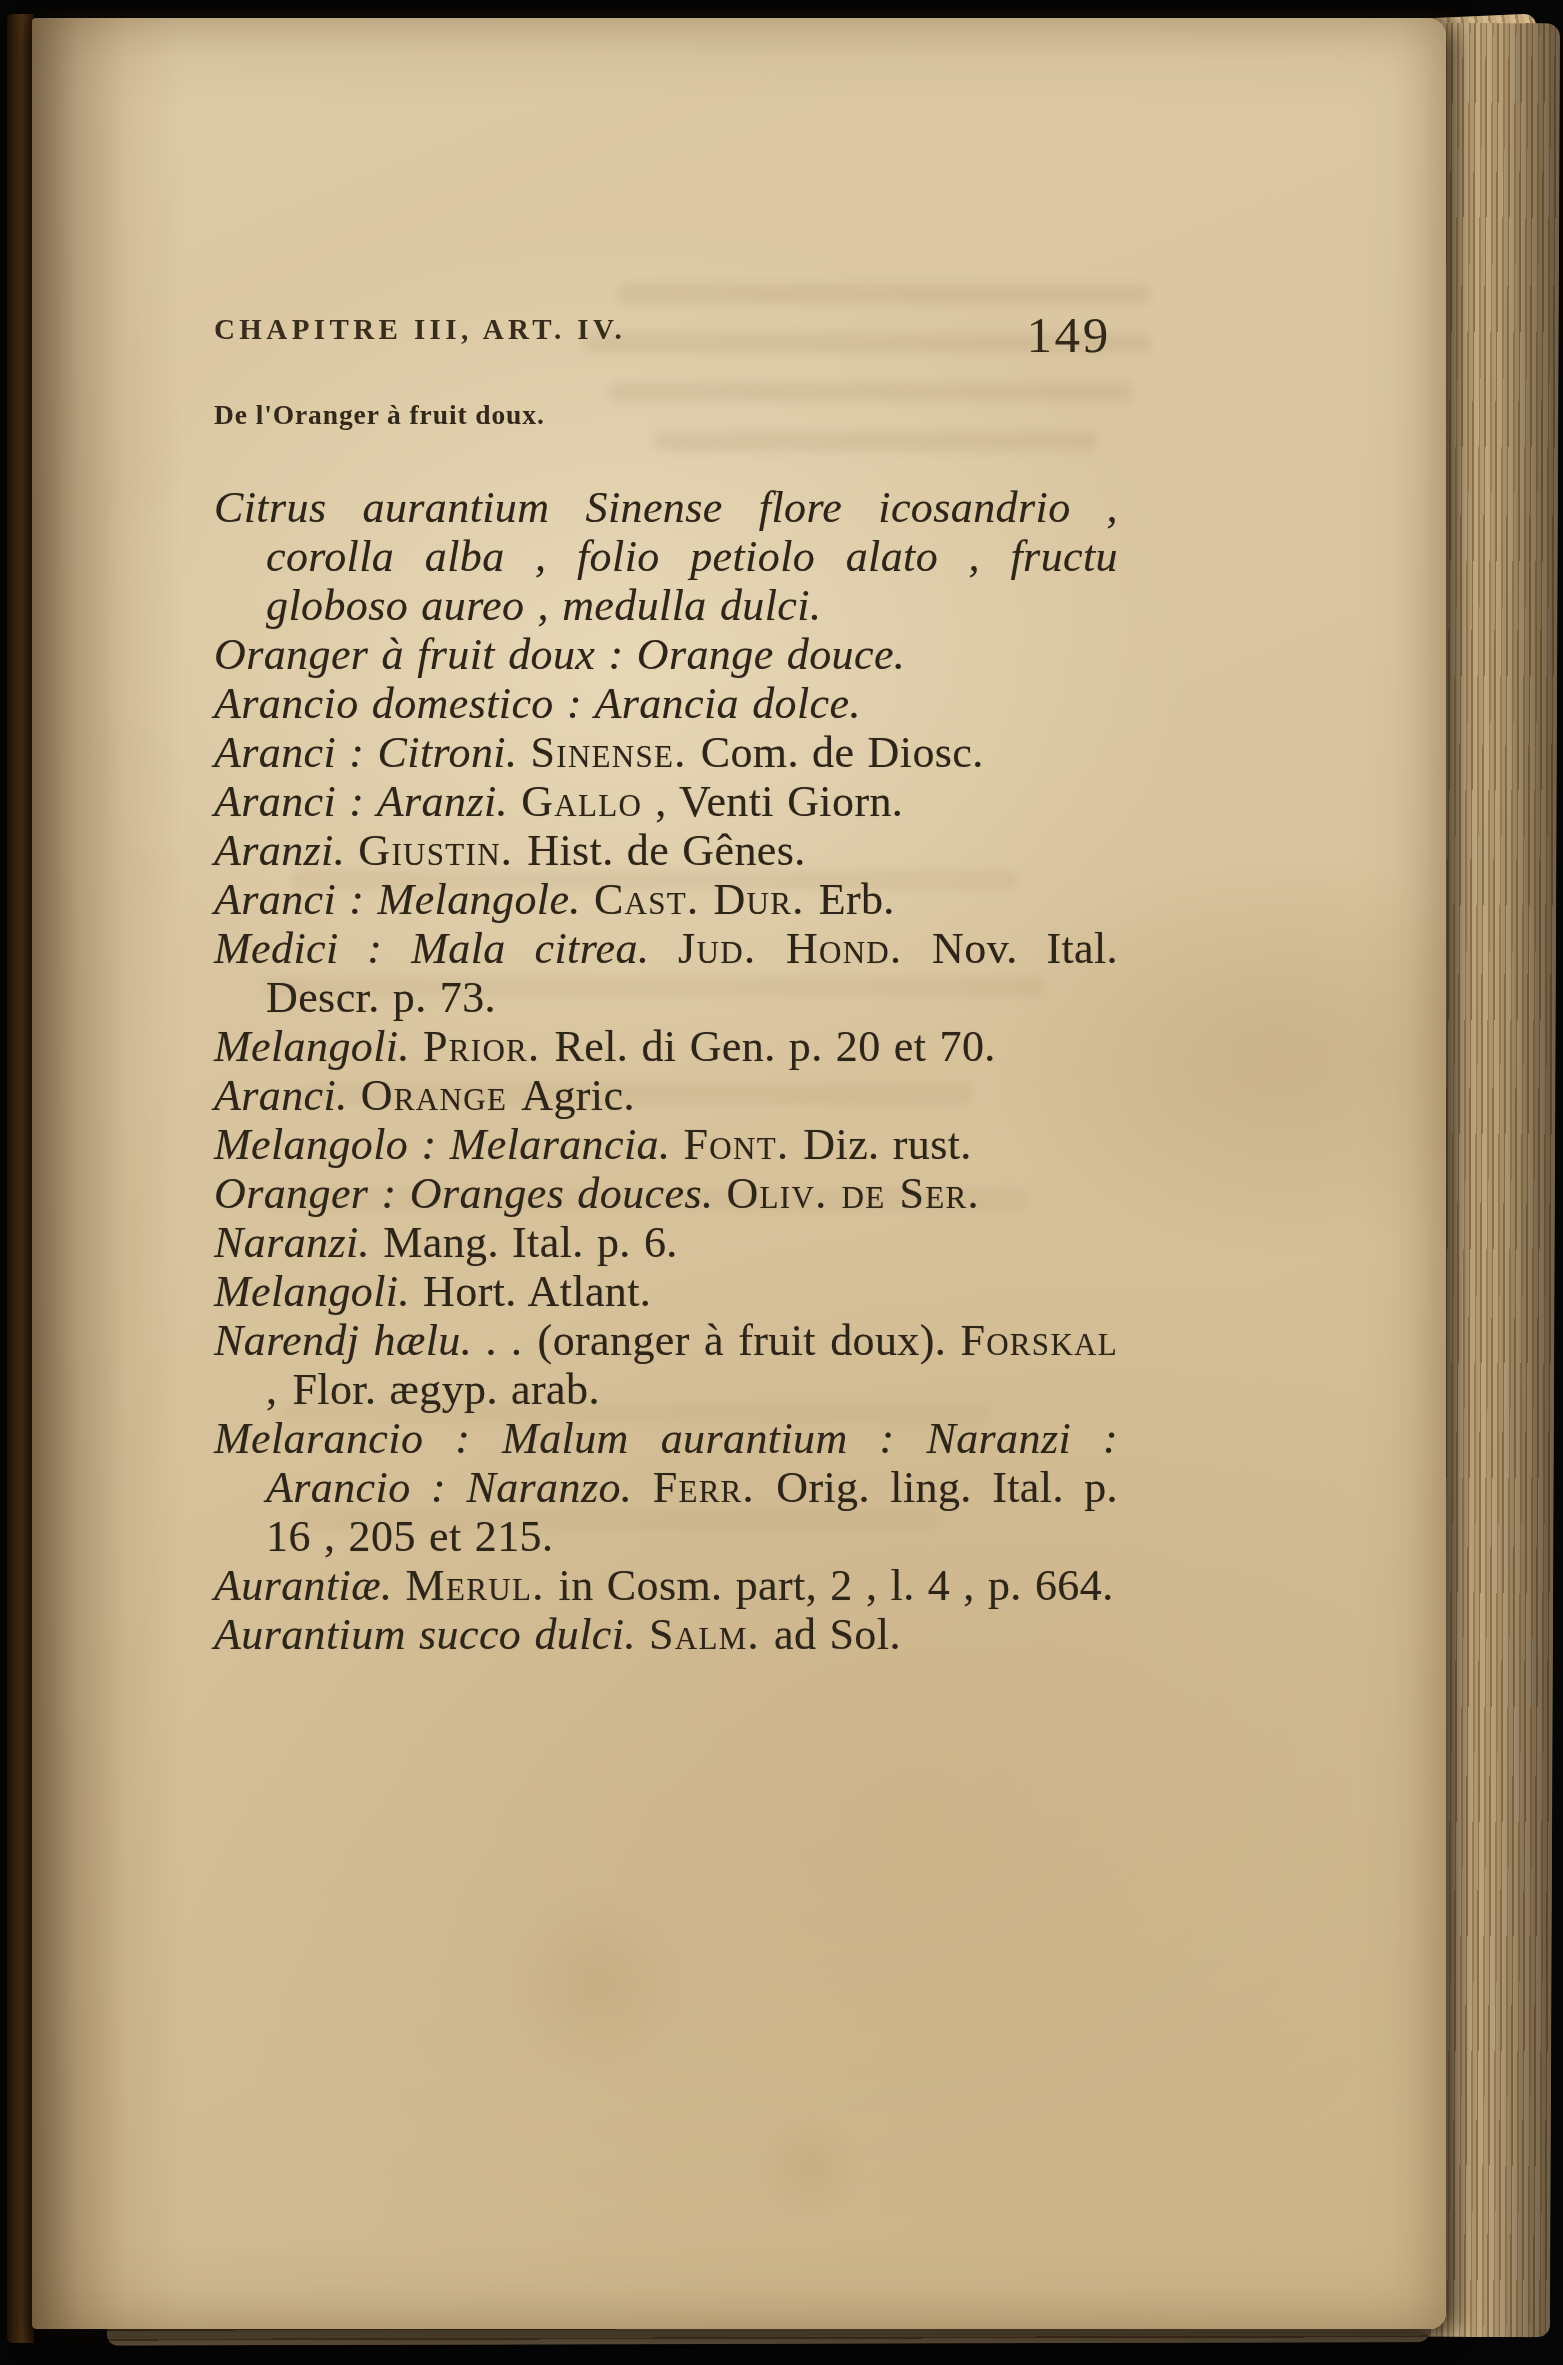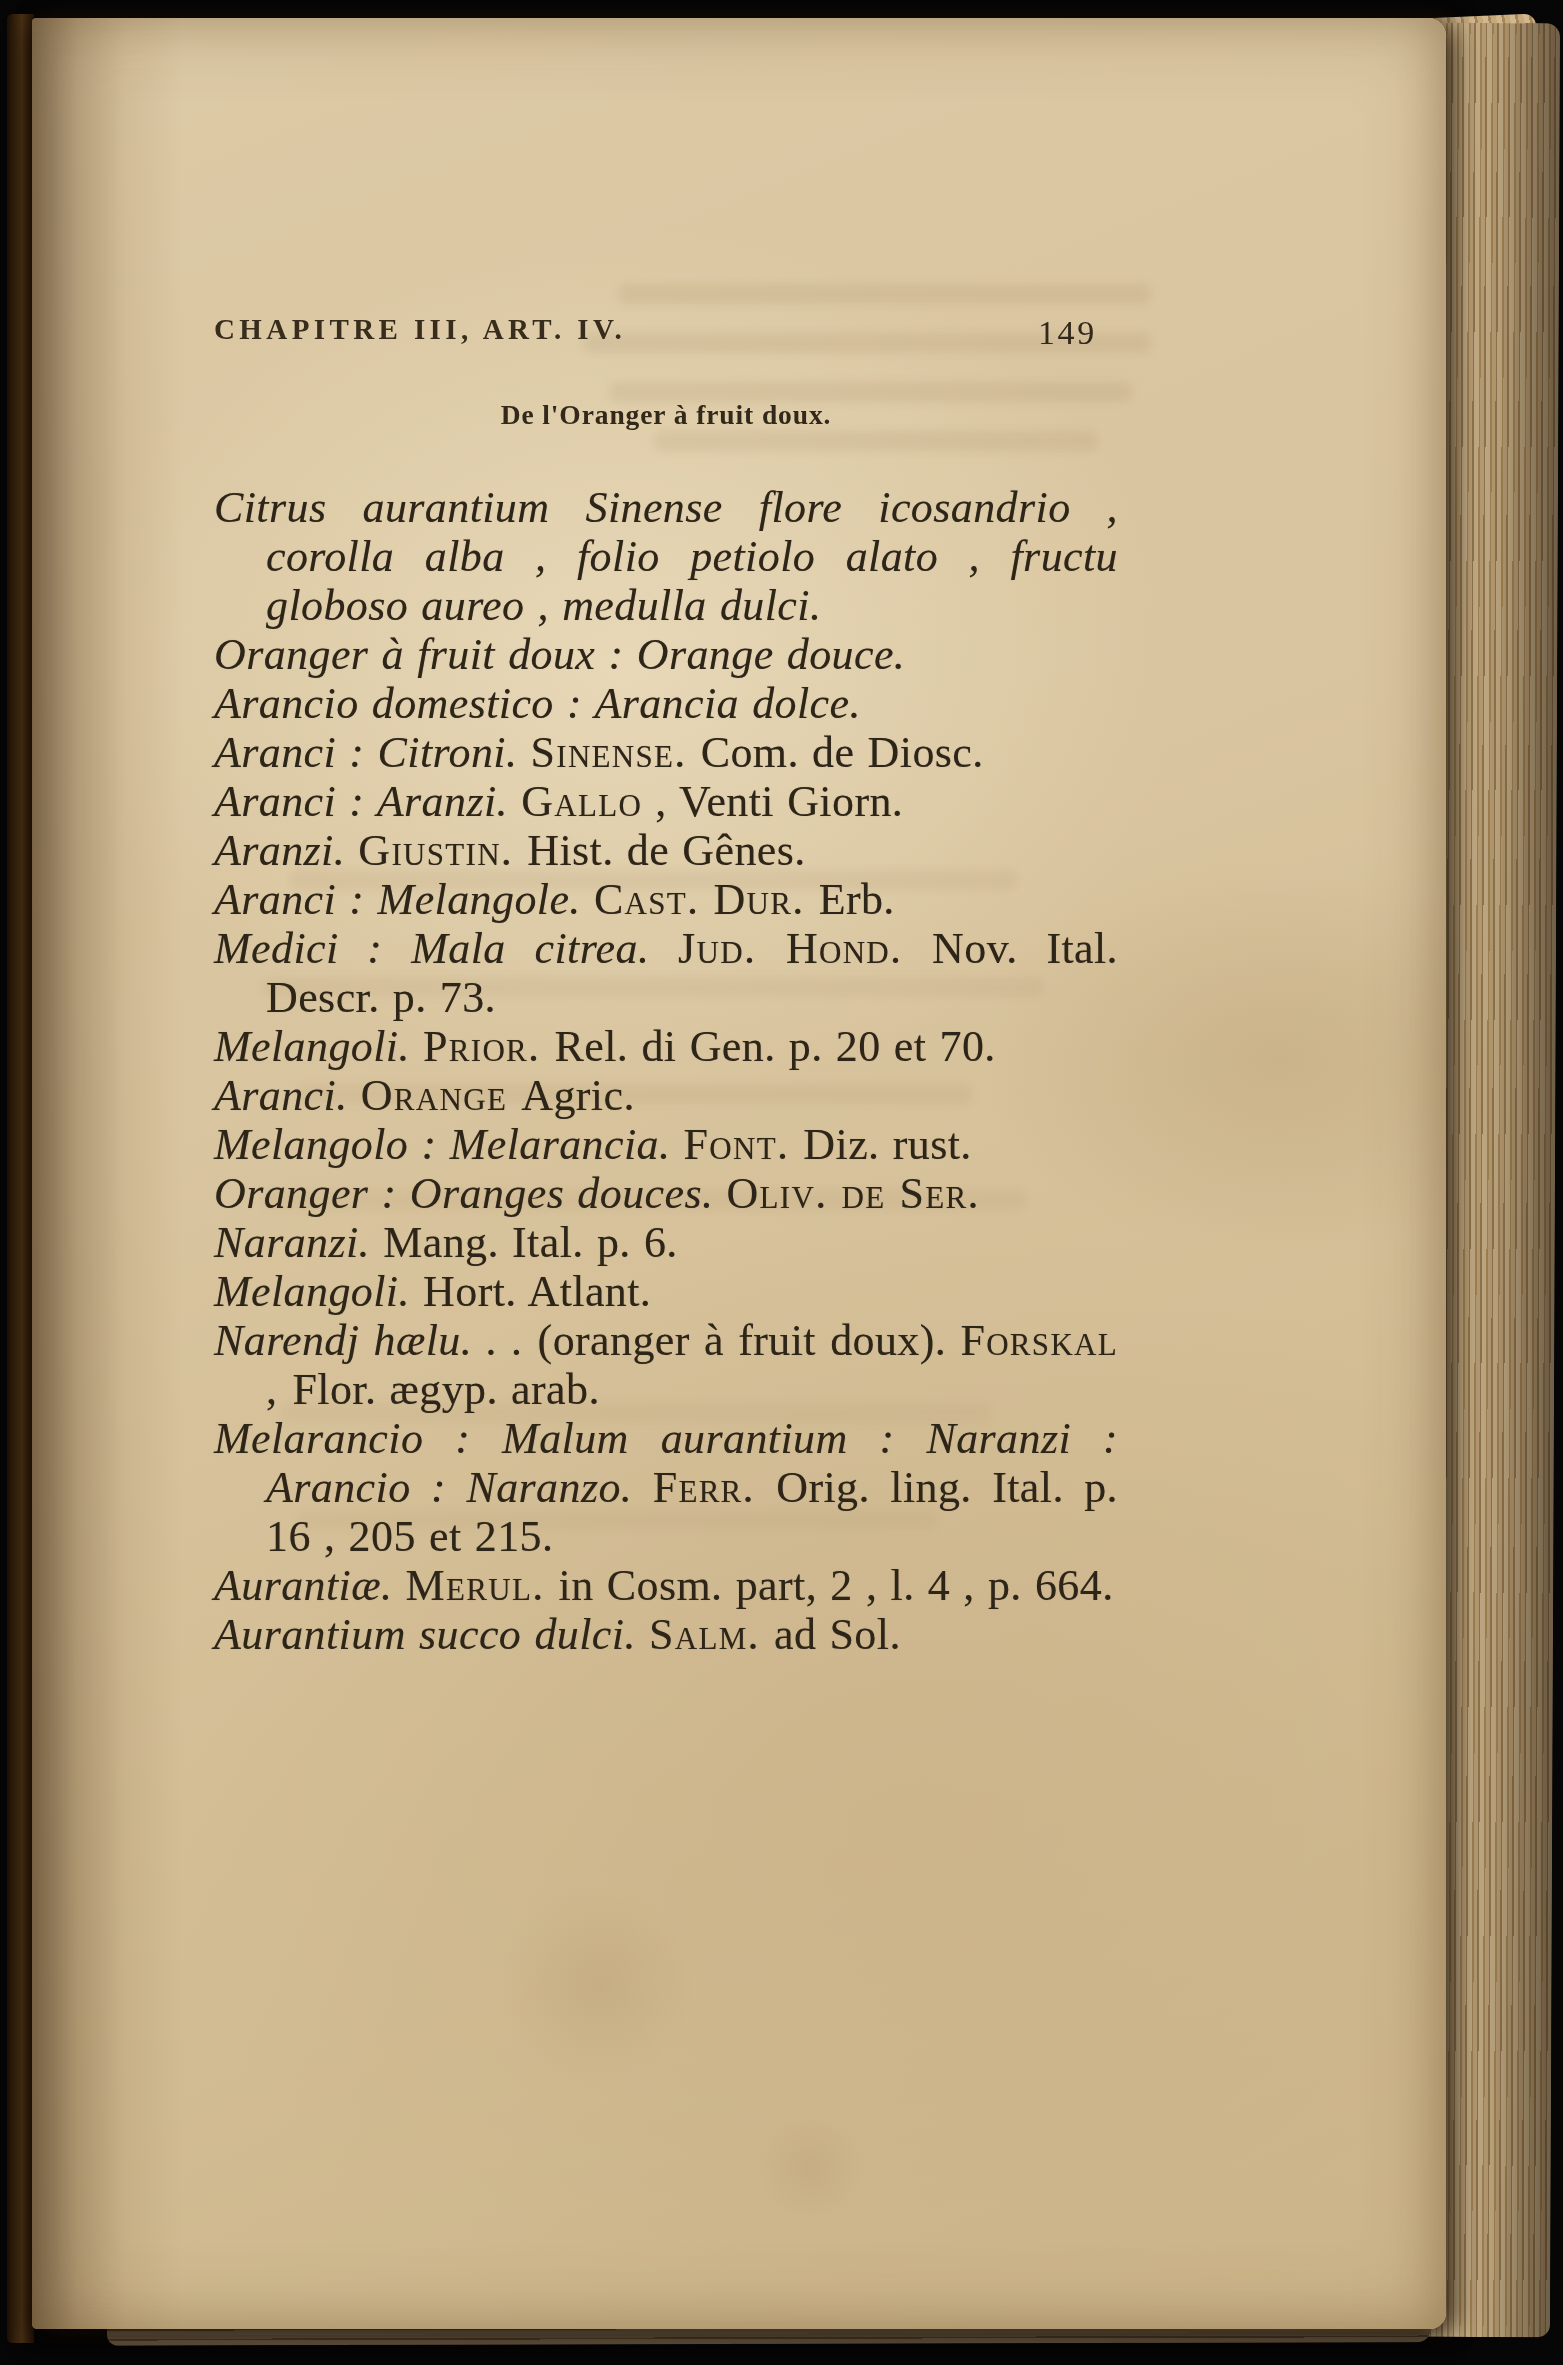--- a/index.html
+++ b/index.html
@@ -119,37 +119,35 @@
     height: 50px;
   }
   .running-title {
     font-size: 29px;
     font-weight: 700;
     letter-spacing: 4.4px;
     color: #382d1d;
   }
   .page-number {
     position: absolute;
-    right: 21px; top: -7px;
-    font-size: 34px;
+    right: 7px; top: -7px;
+    font-size: 51px;
     letter-spacing: 2.7px;
     color: #33291b;
-    margin-top: 8px;
   }
   .article-title {
     margin: 67px 0 0 0;
     text-align: center;
     font-size: 42px;
     font-weight: 400;
     letter-spacing: 9.8px;
     color: #2e2517;
   }
   .article-subtitle {
     margin: 36px 0 8px 0;
-    text-align: center;
     font-size: 27.5px;
     font-weight: 700;
     letter-spacing: 0.9px;
     color: #33291b;
   }
   .entries {
     margin-top: 52px;
     font-size: 44px;
     line-height: 49px;
     letter-spacing: 0.4px;

